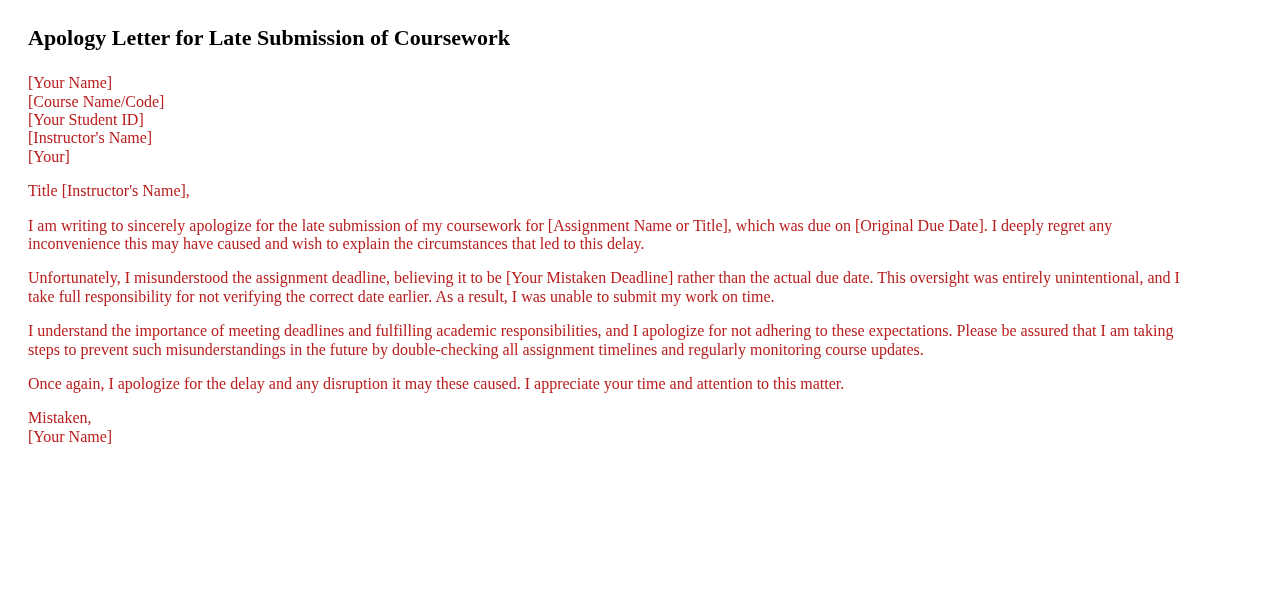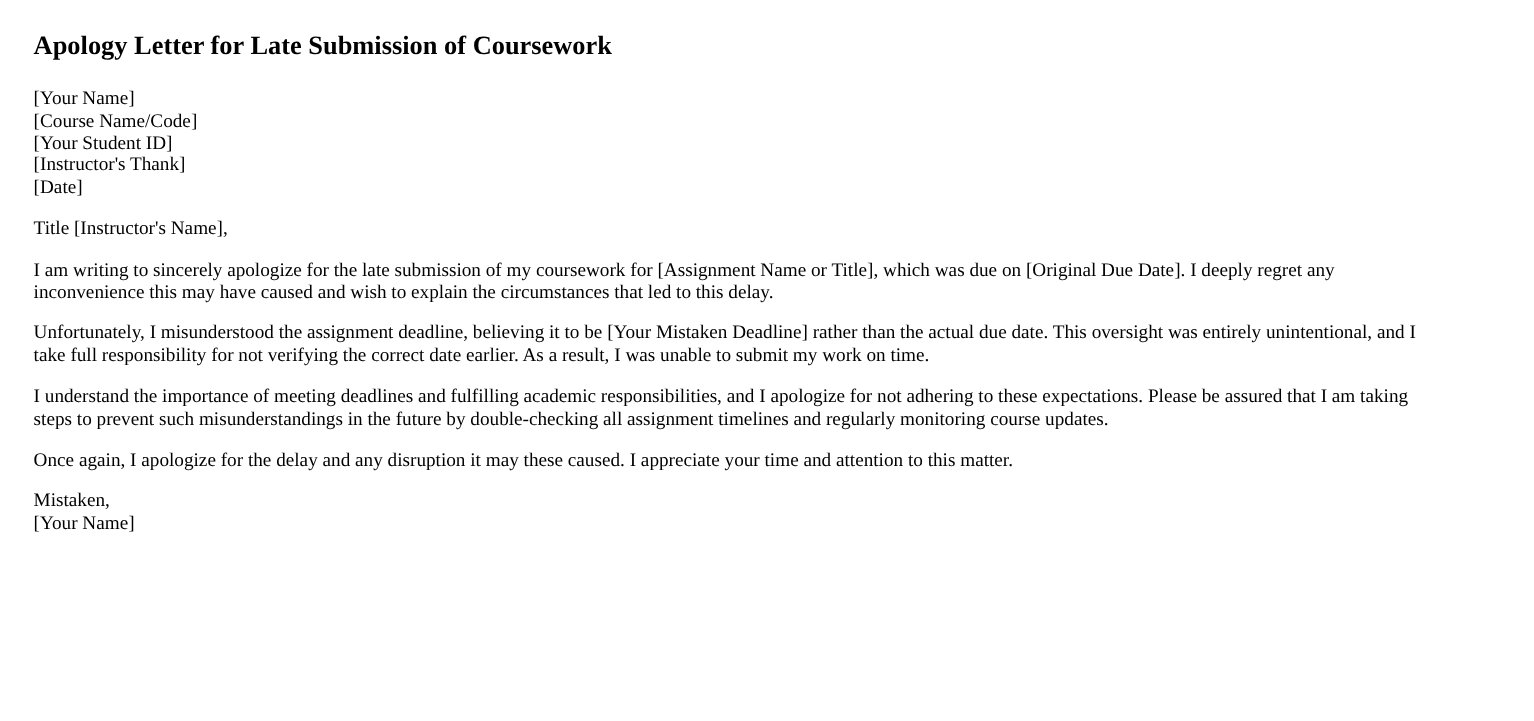--- a/index.html
+++ b/index.html
@@ -26,42 +26,42 @@
     font-size: 22px;
     font-weight: bold;
     line-height: 1.15;
     margin: 0 0 24px 0;
     color: #000000;
   }
   p.block {
     font-size: 16px;
     line-height: 1.15;
     margin: 16px 0;
-    color: #000000;
+    color: #b91c1c;
   }
   p.block.first {
     margin-top: 0;
   }
   .line {
     display: block;
   }
 </style>
 </head>
 <body>
 
 <div class="page">
 
   <h1 class="letter-title">Apology Letter for Late Submission of Coursework</h1>
 
   <p class="block first">
     <span class="line">[Your Name]</span>
     <span class="line">[Course Name/Code]</span>
     <span class="line">[Your Student ID]</span>
-    <span class="line">[Instructor's Thank]</span>
-    <span class="line">[Date]</span>
+    <span class="line">[Instructor's Name]</span>
+    <span class="line">[Your]</span>
   </p>
 
   <p class="block">Title [Instructor's Name],</p>
 
   <p class="block">I am writing to sincerely apologize for the late submission of my coursework for [Assignment Name or Title], which was due on [Original Due Date]. I deeply regret any inconvenience this may have caused and wish to explain the circumstances that led to this delay.</p>
 
   <p class="block">Unfortunately, I misunderstood the assignment deadline, believing it to be [Your Mistaken Deadline] rather than the actual due date. This oversight was entirely unintentional, and I take full responsibility for not verifying the correct date earlier. As a result, I was unable to submit my work on time.</p>
 
   <p class="block">I understand the importance of meeting deadlines and fulfilling academic responsibilities, and I apologize for not adhering to these expectations. Please be assured that I am taking steps to prevent such misunderstandings in the future by double-checking all assignment timelines and regularly monitoring course updates.</p>
 

